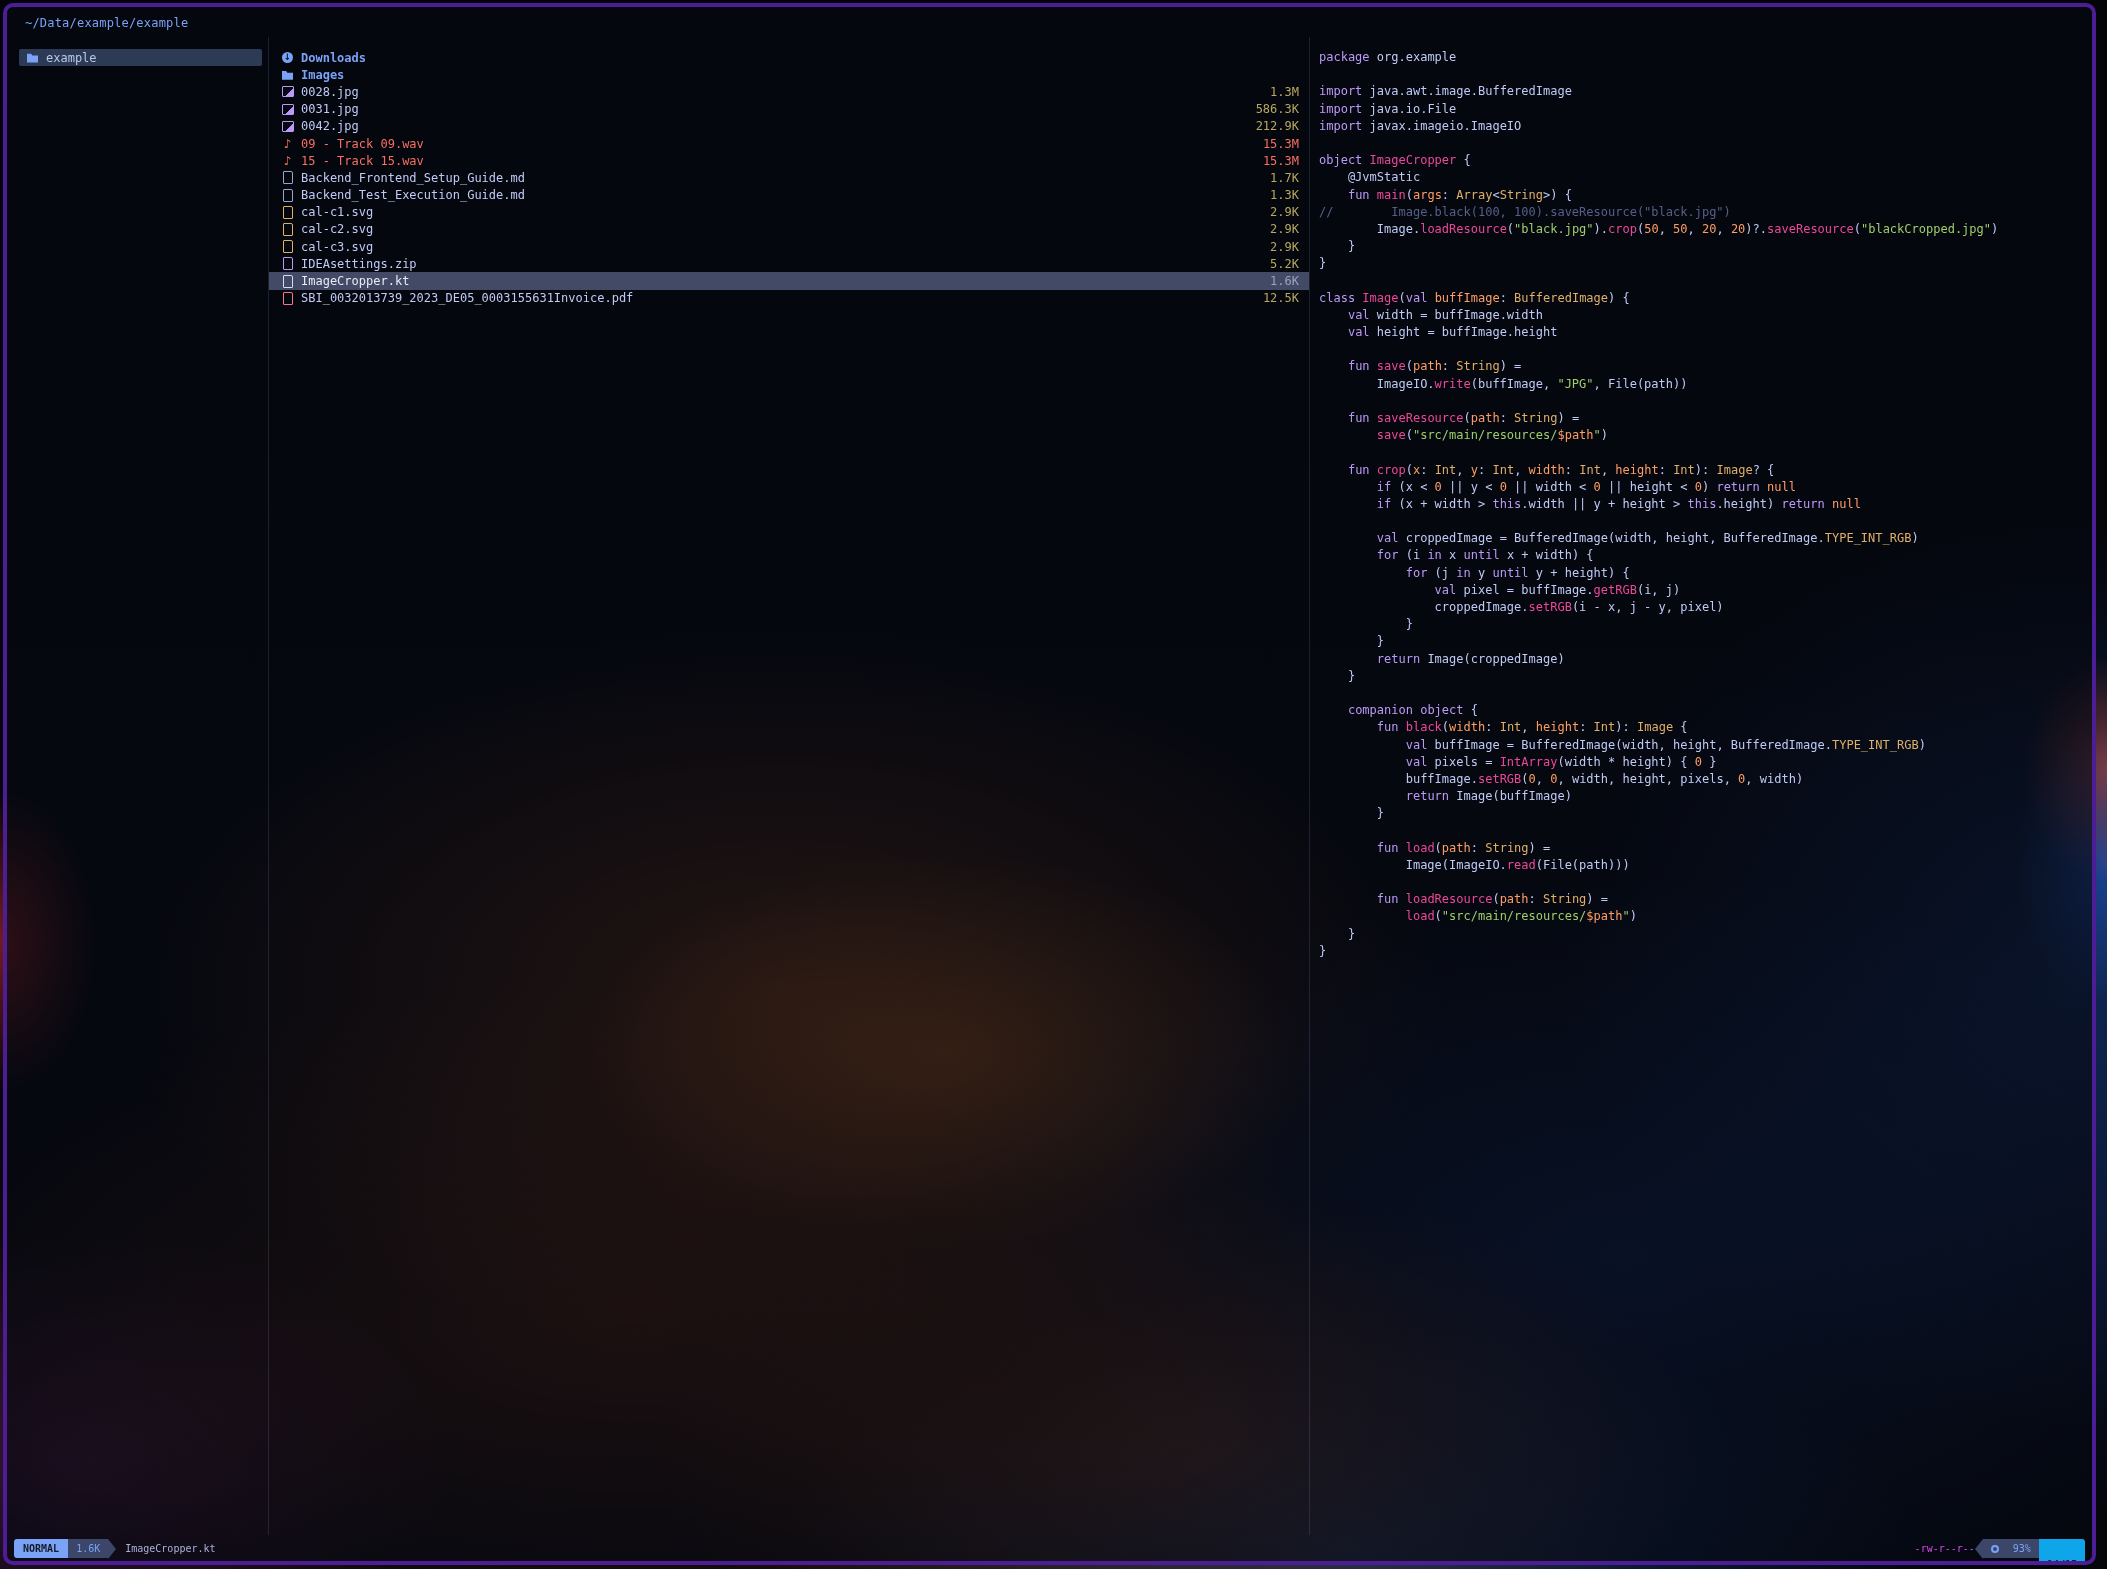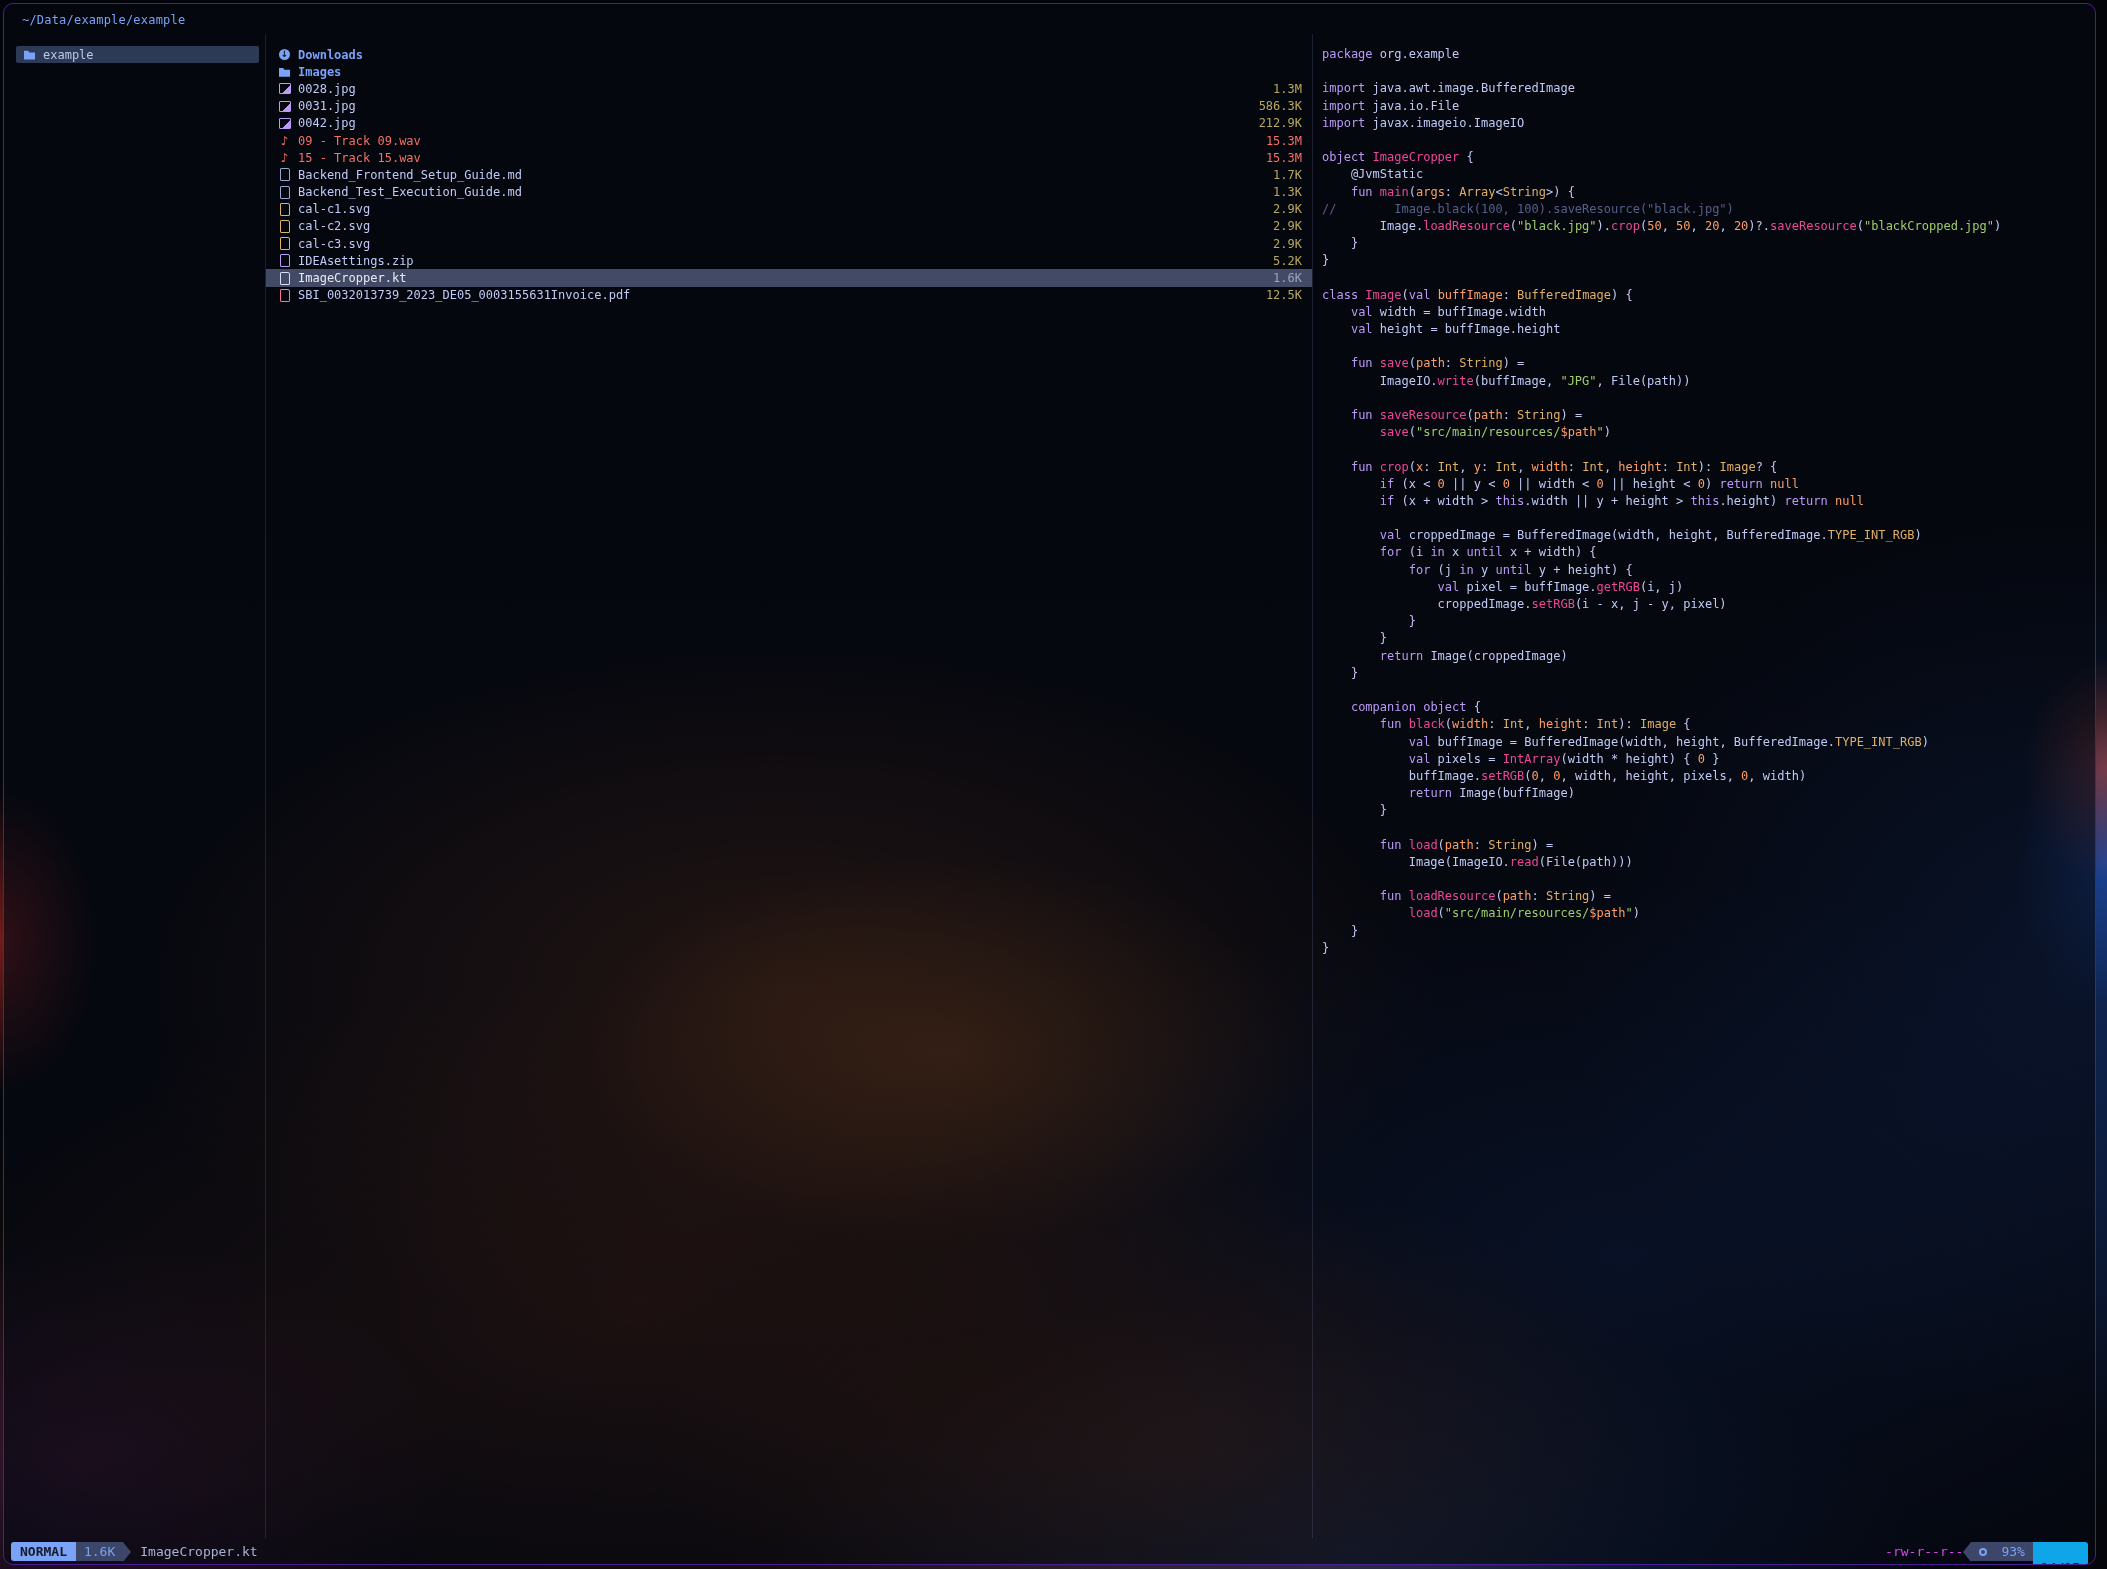--- a/index.html
+++ b/index.html
@@ -20,21 +20,21 @@
       radial-gradient(520px 320px at 4% 93%, rgba(150,48,125,0.35), rgba(150,48,125,0) 70%),
       radial-gradient(140px 220px at 0% 60%, rgba(205,45,40,0.55), rgba(205,45,40,0) 70%),
       radial-gradient(120px 160px at 100% 49%, rgba(225,70,30,0.60), rgba(225,70,30,0) 70%),
       radial-gradient(130px 200px at 100% 55%, rgba(40,100,220,0.55), rgba(40,100,220,0) 70%);
     font-family:"DejaVu Sans Mono",monospace;
     color:#c0caf5;
   }
   .terminal{
     position:absolute;left:3px;top:3px;right:11px;bottom:4px;
     background:rgba(7,10,18,0.64);
-    border:1px solid #4c1d95;border-radius:10px;overflow:hidden;
+    border:4px solid #4c1d95;border-radius:10px;overflow:hidden;
   }
   .term-header{position:absolute;top:9px;left:18px;font-size:12px;color:#7aa2f7;letter-spacing:0.2px}
   .panes{position:absolute;top:30px;left:0;right:0;bottom:26px;display:flex}
   .pane-parent{width:262px;border-right:1px solid rgba(150,170,220,0.16);padding:12px 6px 0 12px}
   .pane-files{flex:1;border-right:1px solid rgba(150,170,220,0.16);padding:12px 0 0 0;overflow:hidden}
   .pane-preview{width:782px;flex:none;padding:12px 0 0 9px;overflow:hidden}
 
   .prow{display:flex;align-items:center;height:17.2px;padding:0 6px;font-size:12px;color:#b6c2e2;border-radius:2px;cursor:default}
   .prow.sel{background:#2c3a55;color:#b9c8ea}
 
@@ -66,21 +66,21 @@
   .tk-kw{color:#bb9af7}
   .tk-fn{color:#ec4899}
   .tk-ty{color:#e0af68}
   .tk-pm{color:#ff9e64}
   .tk-str{color:#9ece6a}
   .tk-sub{color:#ff9e64}
   .tk-num{color:#ff9e64}
   .tk-cm{color:#565f89}
   .tk-pl{color:#c0caf5}
 
-  .statusbar{position:absolute;left:2px;right:2px;bottom:3px;height:19px;display:flex;justify-content:space-between;align-items:stretch;font-size:13px;padding:0 5px}
+  .statusbar{position:absolute;left:2px;right:2px;bottom:3px;height:19px;display:flex;justify-content:space-between;align-items:stretch;font-size:10px;padding:0 5px}
   .sb-left,.sb-right{display:flex;align-items:stretch}
   .sb-mode{background:#7aa2f7;color:#171a28;font-weight:bold;padding:0 9px;line-height:19px;border-radius:3px 0 0 3px}
   .sb-size{background:#3b4668;color:#7aa2f7;padding:0 8px;line-height:19px}
   .sb-arrow-r{width:0;height:0;border-left:8px solid #3b4668;border-top:10px solid transparent;border-bottom:10px solid transparent}
   .sb-file{color:#a9b1d6;margin-left:9px;line-height:19px}
   .sb-perms{color:#d946ef;line-height:19px;}
   .sb-arrow-l{width:0;height:0;border-right:8px solid #3b4668;border-top:10px solid transparent;border-bottom:10px solid transparent}
   .sb-percent{background:#3b4668;color:#7aa2f7;padding:0 8px;line-height:19px;display:flex;align-items:center;gap:14px}
   .sb-dot{width:8px;height:8px;border:2px solid #7aa2f7;border-radius:50%;display:inline-block}
   .sb-pos{background:#0ea5e9;color:#171a28;font-weight:bold;padding:16px 8px;line-height:19px;border-radius:0 3px 3px 0}

